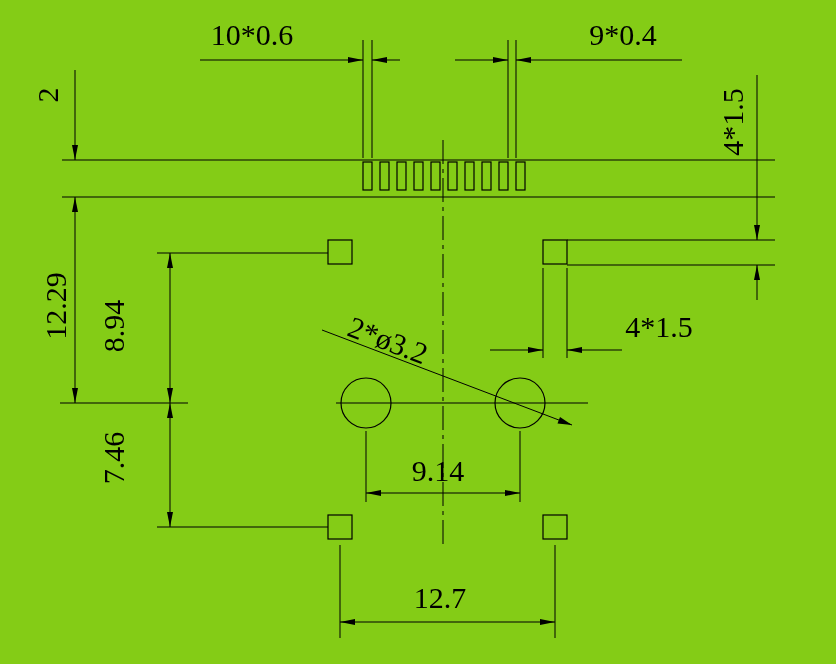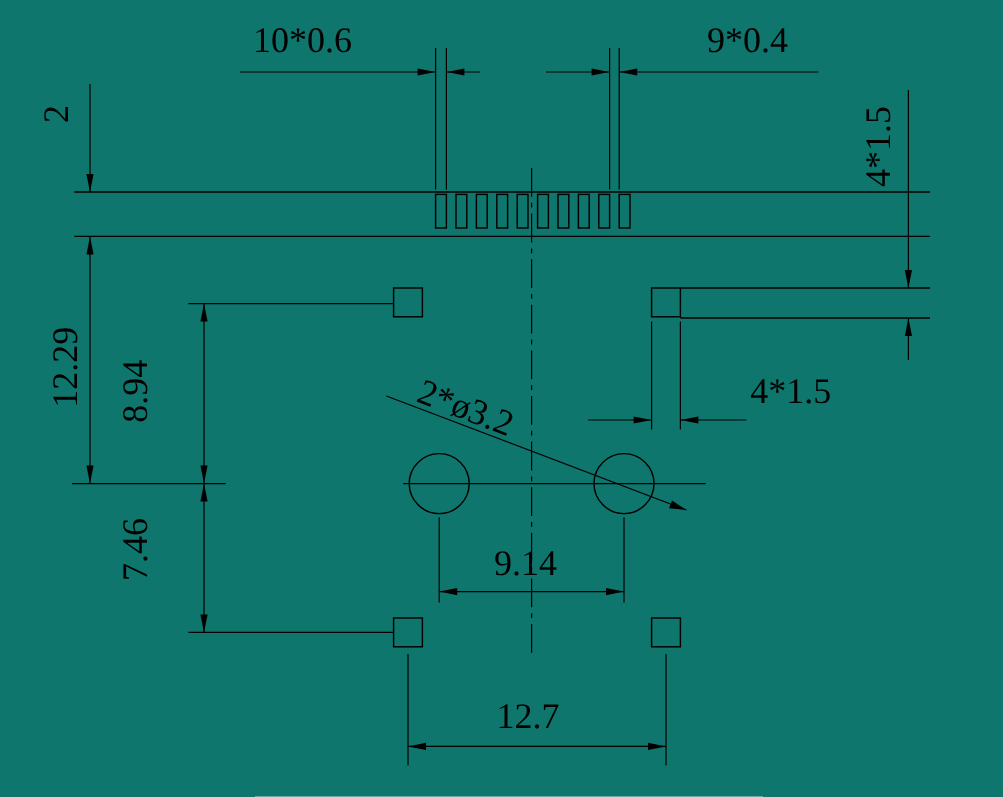--- a/index.html
+++ b/index.html
@@ -4,21 +4,21 @@
 <style>
   html, body {
     margin: 0;
     padding: 0;
     background: #ffffff;
   }
   .canvas {
     width: 836px;
     height: 664px;
     position: relative;
-    background: #0f766e;
+    background: #84cc16;
     overflow: hidden;
   }
   svg { display: block; }
   .ln  { stroke: #000000; stroke-width: 1.2; fill: none; }
   .thin{ stroke: #000000; stroke-width: 1;   fill: none; }
   .cl  { stroke: #000000; stroke-width: 1;   fill: none; stroke-dasharray: 24 5 4 5; }
   .ar  { fill: #000000; stroke: none; }
   .dim-text {
     font-family: "Liberation Serif", "DejaVu Serif", serif;
     font-size: 30px;

